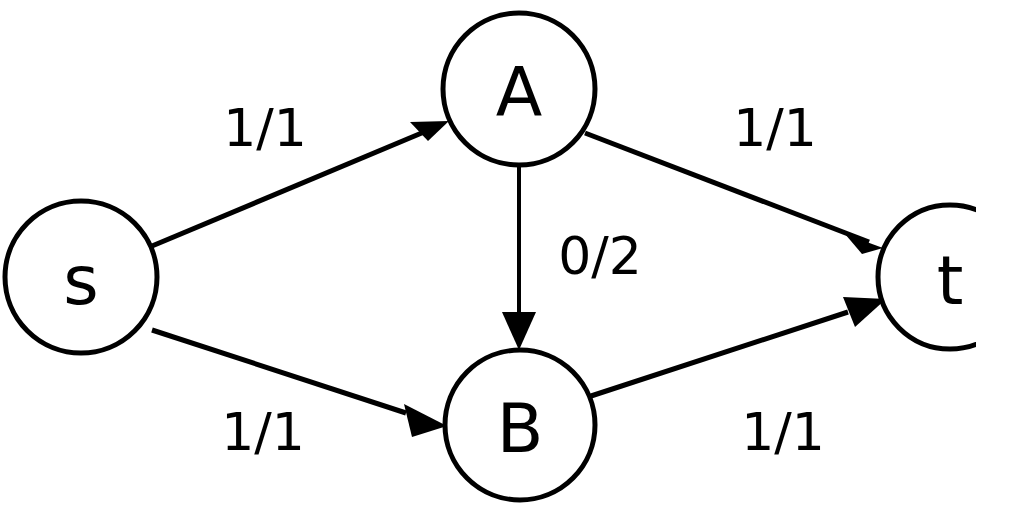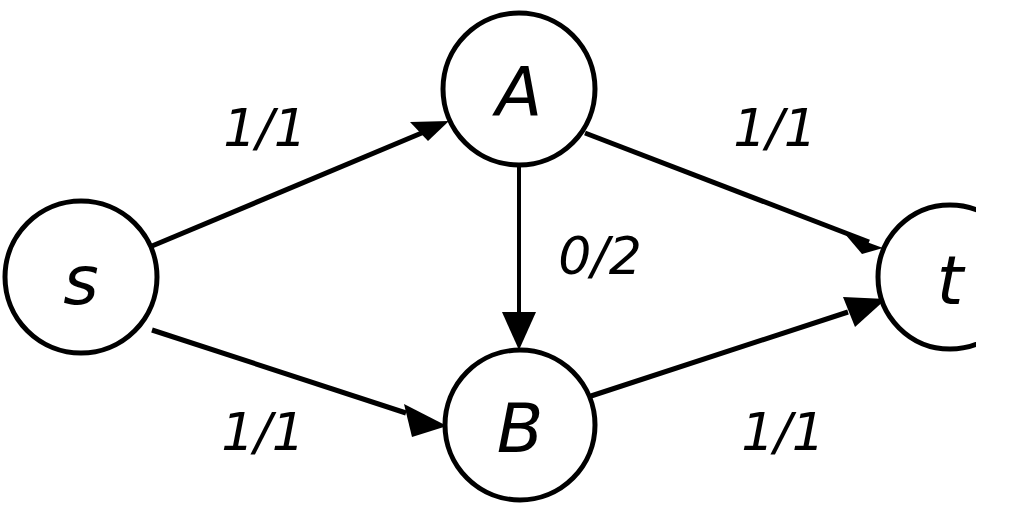--- a/index.html
+++ b/index.html
@@ -7,21 +7,20 @@
     padding: 0;
     background: #ffffff;
   }
   #canvas-wrap {
     position: relative;
     width: 976px;
     height: 512px;
     background: #ffffff;
     overflow: hidden;
     font-family: "DejaVu Sans", sans-serif;
-    font-style: italic;
   }
   svg#graph {
     display: block;
     width: 1024px;
     height: 512px;
   }
   .node-circle {
     fill: #ffffff;
     stroke: #000000;
     stroke-width: 5;

